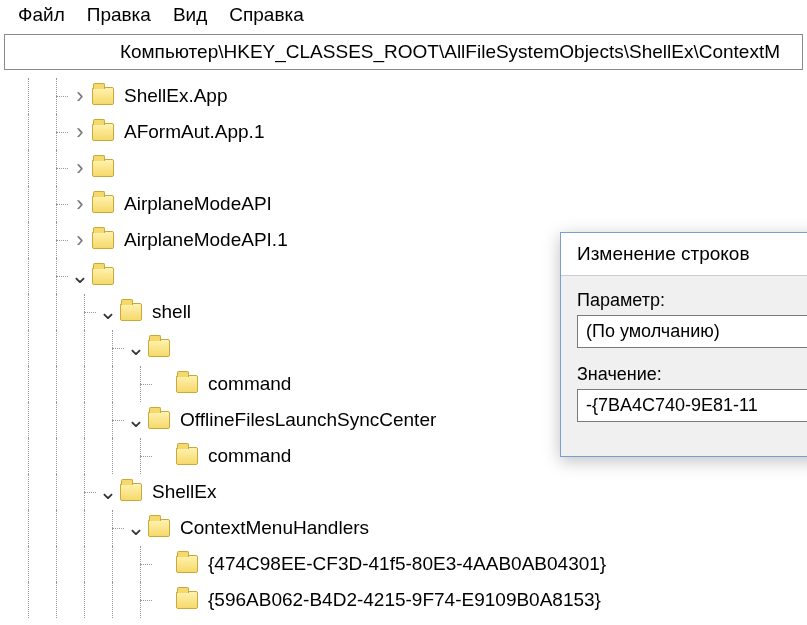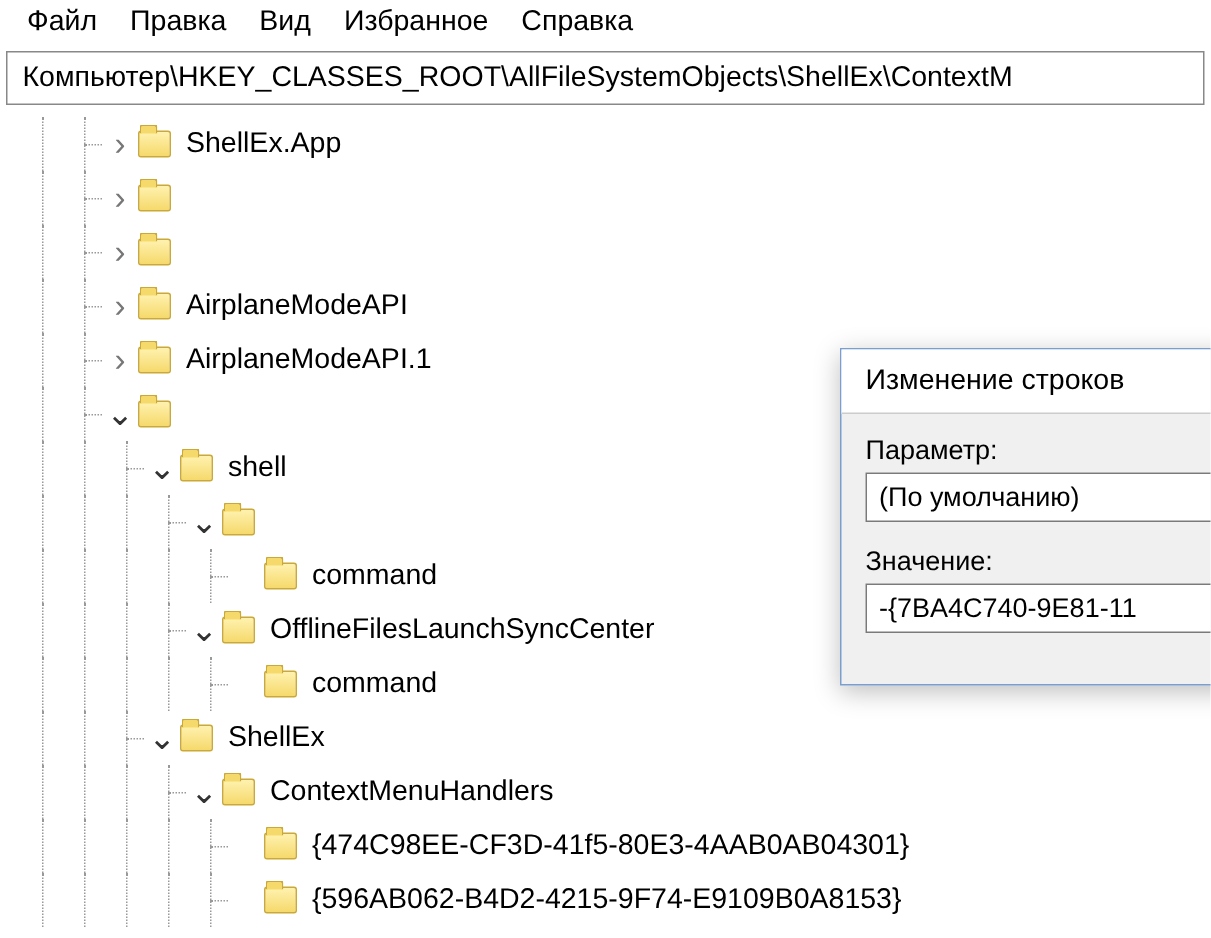--- a/index.html
+++ b/index.html
@@ -18,25 +18,26 @@
     display: flex;
     gap: 22px;
     padding: 4px 18px 6px 18px;
     font-size: 19px;
     text-align: center;
   }
   .menu-item { cursor: default; }
   .address-bar {
     border: 1px solid #888;
     margin: 2px 4px 0 4px;
-    padding: 6px 10px;
+    padding: 6px 22px;
     font-size: 19px;
     white-space: nowrap;
     overflow: hidden;
     background: #fff;
+    text-align: right;
   }
   .tree {
     padding: 8px 0 0 14px;
     font-size: 19px;
     line-height: 36px;
   }
   .row {
     display: flex;
     align-items: center;
     white-space: nowrap;
@@ -139,39 +140,39 @@
     margin-bottom: 16px;
   }
 </style>
 </head>
 <body>
 
 <div class="menu-bar">
   <span class="menu-item">Файл</span>
   <span class="menu-item">Правка</span>
   <span class="menu-item">Вид</span>
-  <span class="menu-item">Избранное</span>
   <span class="menu-item">Справка</span>
 </div>
 
 <div class="address-bar">Компьютер\HKEY_CLASSES_ROOT\AllFileSystemObjects\ShellEx\ContextM</div>
 
 <div class="tree" id="tree">
     <div class="row">
       <span class="vindent"></span>
       <span class="tee"></span>
       <span class="expander" style="font-size: 22px; color: rgb(119, 119, 119);">›</span>
       <span class="folder-icon"></span>
       <span class="label">ShellEx.App</span>
     </div>
     <div class="row">
       <span class="vindent"></span>
       <span class="tee"></span>
       <span class="expander" style="font-size: 22px; color: rgb(119, 119, 119);">›</span>
       <span class="folder-icon"></span>
+      <span class="label">AFormAut.App.1</span>
     </div>
     <div class="row">
       <span class="vindent"></span>
       <span class="tee"></span>
       <span class="expander" style="font-size: 22px; color: rgb(119, 119, 119);">›</span>
       <span class="folder-icon"></span>
     </div>
     <div class="row">
       <span class="vindent"></span>
       <span class="tee"></span>

